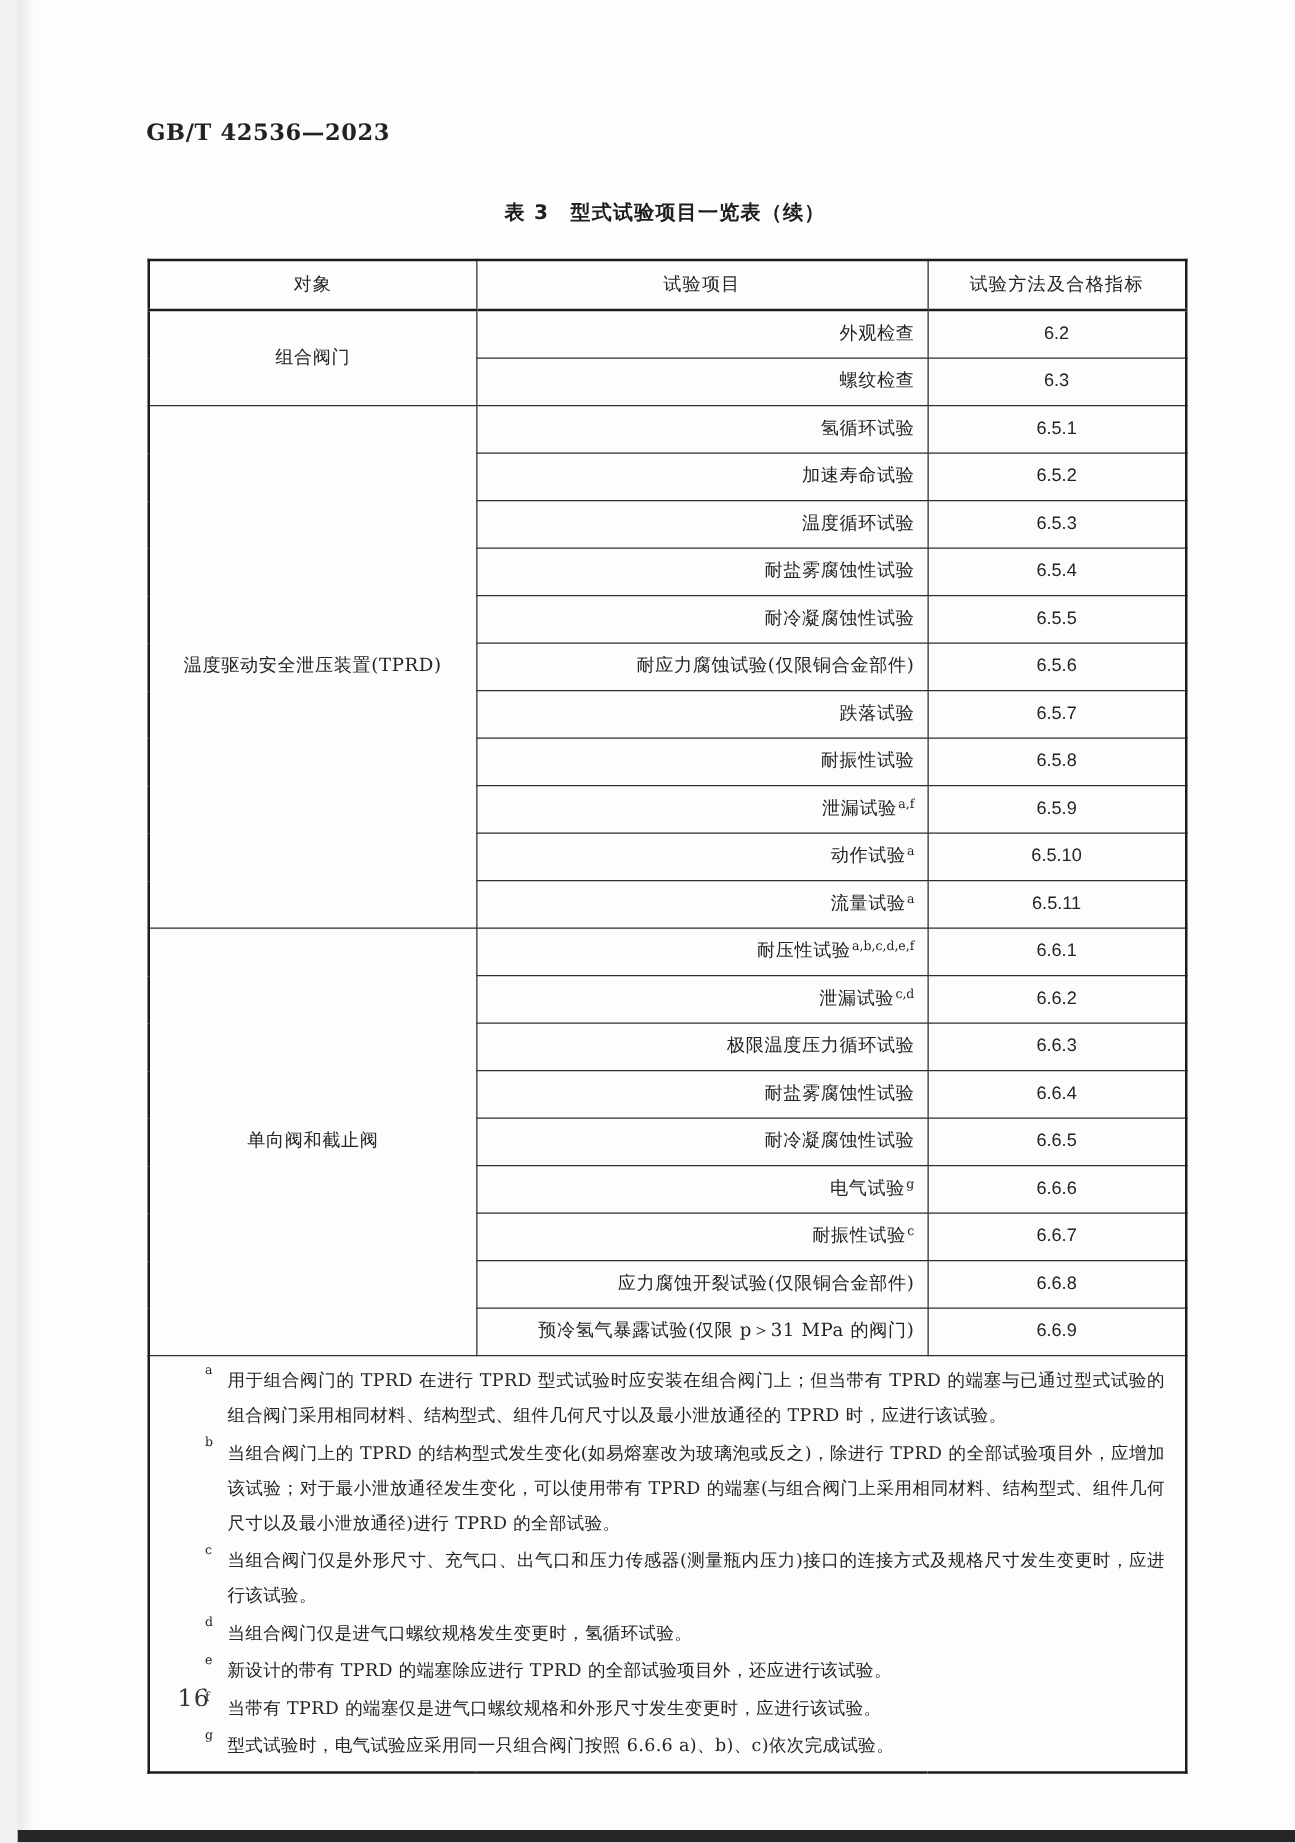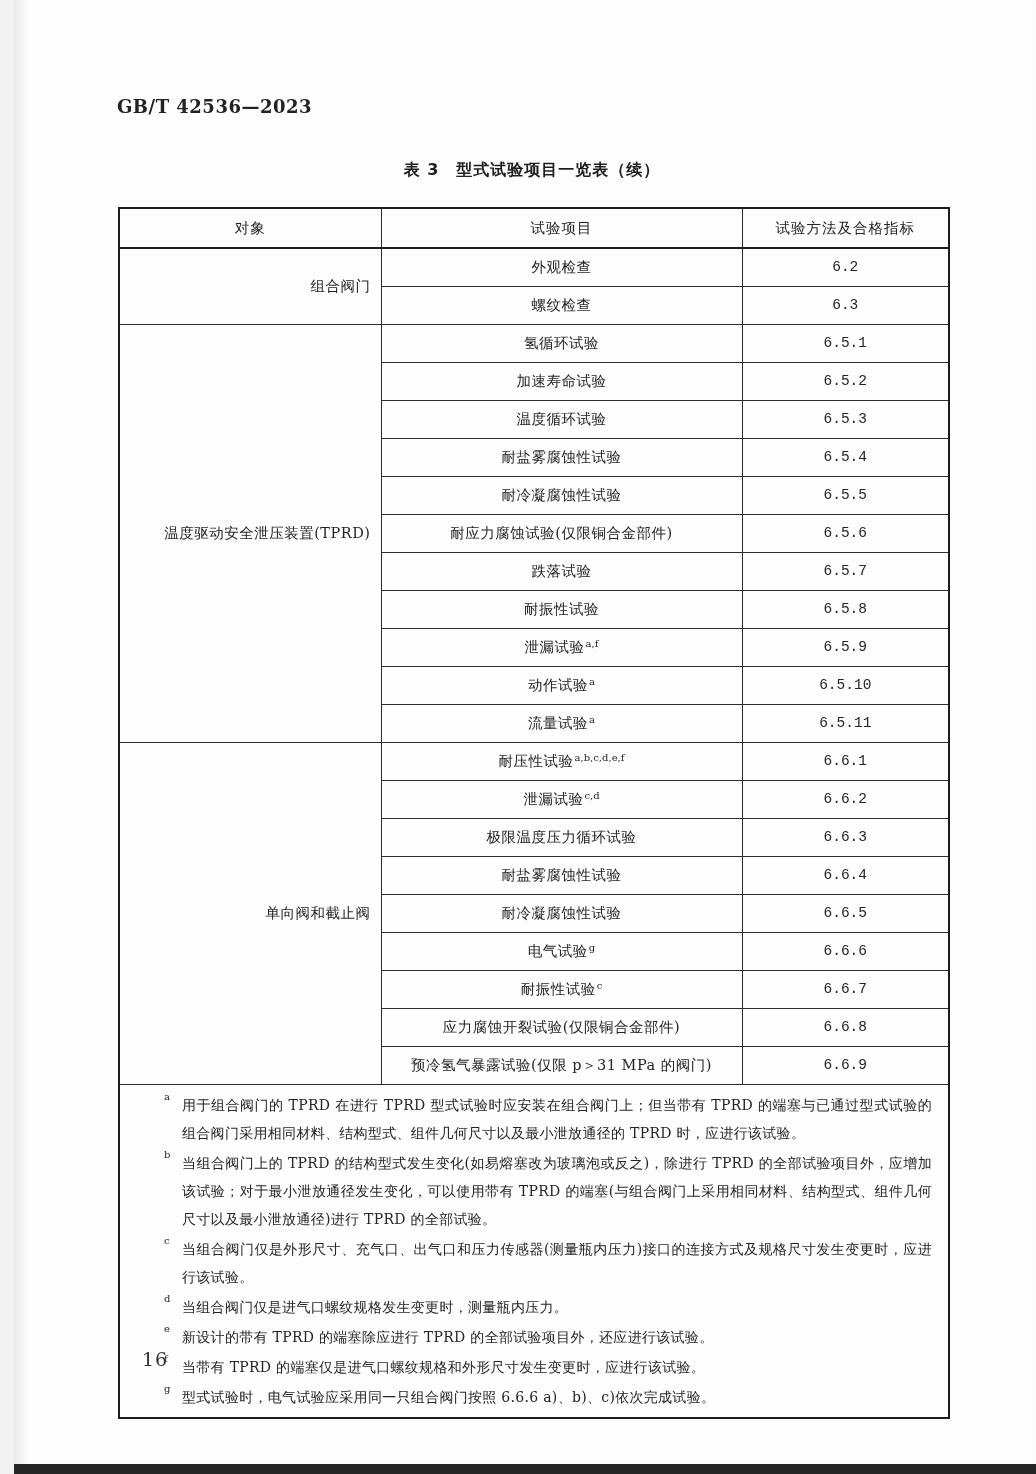--- a/index.html
+++ b/index.html
@@ -39,23 +39,23 @@
   table.main th,table.main td{
     border:1px solid #2d2d2d;
     padding:4px 10px;height:29px;line-height:1.25;
     font-weight:normal;background:transparent;
   }
   table.main{border:2px solid #1c1c1c;}
   table.main thead th{
     text-align:center;height:30px;border-bottom:2px solid #1c1c1c;
     letter-spacing:1px;
   }
-  td.obj{text-align:right;padding-left:13px;letter-spacing:.5px;}
-  td.item{text-align:center;padding-left:13px;letter-spacing:.5px;}
-  td.method{text-align:center;font-family:Liberation Mono, monospace;}
+  td.obj{text-align:center;padding-left:13px;letter-spacing:.5px;}
+  td.item{text-align:right;padding-left:13px;letter-spacing:.5px;}
+  td.method{text-align:center;font-family:Liberation Sans, sans-serif;}
   td.item sup{font-size:10px;line-height:0;letter-spacing:0;margin-left:1px;}
   tfoot td{
     border:none;padding:10px 16px 14px 16px;height:auto;
   }
   .fn{
     position:relative;
     padding-left:52px;padding-right:6px;
     font-size:14px;line-height:2.0;color:#242424;
     margin:2px 0;letter-spacing:.3px;
     text-align:justify;
@@ -184,21 +184,21 @@
           <td class="method">6.6.9</td>
         </tr>
       </tbody>
     <tfoot>
       <tr>
         <td colspan="3">
           <div id="fn-list">
               <div class="fn"><span class="mark">a</span><span>用于组合阀门的 TPRD 在进行 TPRD 型式试验时应安装在组合阀门上；但当带有 TPRD 的端塞与已通过型式试验的组合阀门采用相同材料、结构型式、组件几何尺寸以及最小泄放通径的 TPRD 时，应进行该试验。</span></div>
               <div class="fn"><span class="mark">b</span><span>当组合阀门上的 TPRD 的结构型式发生变化(如易熔塞改为玻璃泡或反之)，除进行 TPRD 的全部试验项目外，应增加该试验；对于最小泄放通径发生变化，可以使用带有 TPRD 的端塞(与组合阀门上采用相同材料、结构型式、组件几何尺寸以及最小泄放通径)进行 TPRD 的全部试验。</span></div>
               <div class="fn"><span class="mark">c</span><span>当组合阀门仅是外形尺寸、充气口、出气口和压力传感器(测量瓶内压力)接口的连接方式及规格尺寸发生变更时，应进行该试验。</span></div>
-              <div class="fn"><span class="mark">d</span><span>当组合阀门仅是进气口螺纹规格发生变更时，测量瓶内压力。</span></div>
+              <div class="fn"><span class="mark">d</span><span>当组合阀门仅是进气口螺纹规格发生变更时，氢循环试验。</span></div>
               <div class="fn"><span class="mark">e</span><span>新设计的带有 TPRD 的端塞除应进行 TPRD 的全部试验项目外，还应进行该试验。</span></div>
               <div class="fn"><span class="mark">f</span><span>当带有 TPRD 的端塞仅是进气口螺纹规格和外形尺寸发生变更时，应进行该试验。</span></div>
               <div class="fn"><span class="mark">g</span><span>型式试验时，电气试验应采用同一只组合阀门按照 6.6.6 a)、b)、c)依次完成试验。</span></div>
             </div>
         </td>
       </tr>
     </tfoot>
   </table>
 
   <div class="page-num">16</div>

